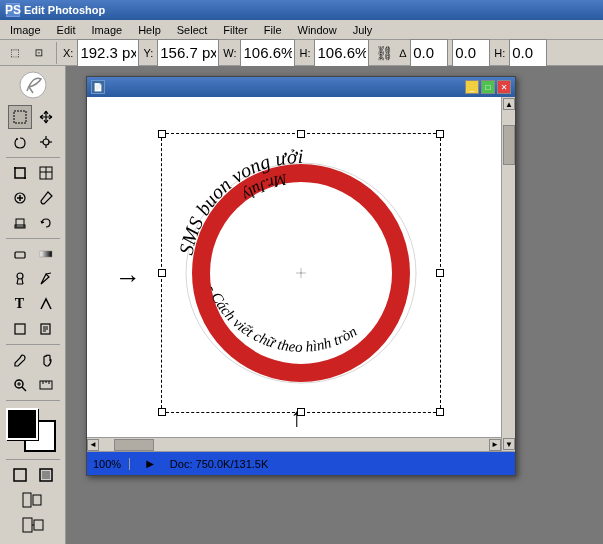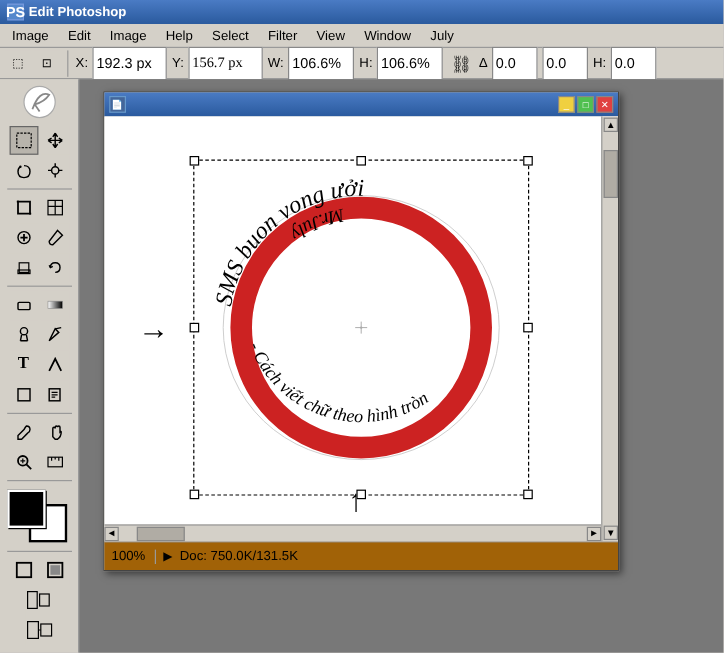--- a/index.html
+++ b/index.html
@@ -80,21 +80,21 @@
     .toolbar-label {
       font-size: 11px;
       color: #000;
       white-space: nowrap;
     }
     .toolbar-input {
       background: white;
       border: 1px solid #888;
       height: 28px;
       width: 55px;
-      font-size: 12px;
+      font-size: 15px;
       padding: 12px 2px;
       color: #000;
     }
 
     
     .main-area {
       display: flex;
       height: calc(544px - 20px - 20px - 26px);
     }
 
@@ -237,27 +237,27 @@
       height: 40px;
       background: #b0aca4;
       border: 1px solid #888;
       margin: 0 1px;
       margin-top: 15px;
     }
 
     
     .doc-status-bar {
       height: 24px;
-      background: #a16207;
+      background: #1d4ed8;
       border-top: 1px solid #999;
       display: flex;
       align-items: center;
       padding: 0 6px;
       font-size: 11px;
-      gap: 6px;
+      gap: 16px;
     }
     .status-zoom {
       border-right: 1px solid #999;
       padding-right: 8px;
     }
     
     .selection-box {
       position: absolute;
       top: -10px; left: -10px;
       width: 280px; height: 280px;
@@ -310,34 +310,34 @@
   <span>Edit Photoshop</span>
 </div>
 
 <div class="menu-bar">
   <span class="menu-item">Image</span>
   <span class="menu-item">Edit</span>
   <span class="menu-item">Image</span>
   <span class="menu-item">Help</span>
   <span class="menu-item">Select</span>
   <span class="menu-item">Filter</span>
-  <span class="menu-item">View</span>
+  <span class="menu-item">File</span>
   <span class="menu-item">Window</span>
   <span class="menu-item">July</span>
 </div>
 
 <div class="toolbar">
   <div class="toolbar-group">
     <div class="toolbar-btn">⬚</div>
     <div class="toolbar-btn">⊡</div>
   </div>
   <span class="toolbar-label">X:</span>
   <input class="toolbar-input" value="192.3 px" style="width: 62px;">
   <span class="toolbar-label">Y:</span>
-  <input class="toolbar-input" value="156.7 px" style="width: 62px; font-family: Liberation Serif, serif;">
+  <input class="toolbar-input" value="156.7 px" style="width: 62px;">
   <span class="toolbar-label">W:</span>
   <input class="toolbar-input" style="width: 55px;" value="106.6%">
   <span class="toolbar-label">H:</span>
   <input class="toolbar-input" style="width: 55px;" value="106.6%">
   <div class="toolbar-btn" style="font-size:14px;">⛓</div>
   <span class="toolbar-label">∆</span>
   <input class="toolbar-input" style="width: 38px;" value="0.0">
   <input class="toolbar-input" style="width: 38px;" value="0.0">
   <span class="toolbar-label">H:</span>
   <input class="toolbar-input" style="width: 38px;" value="0.0">

